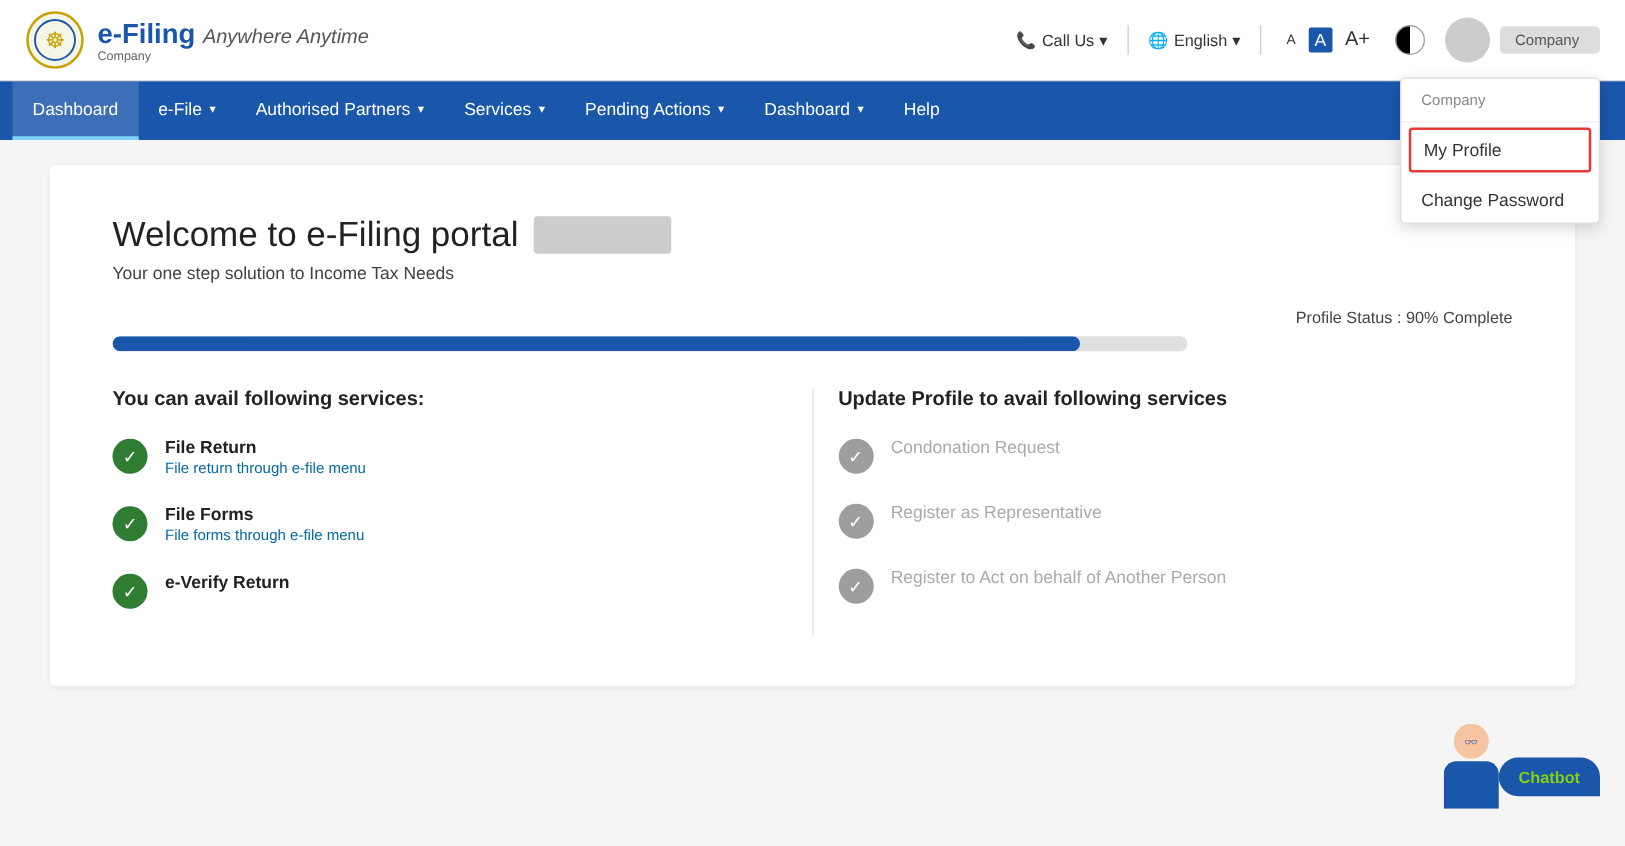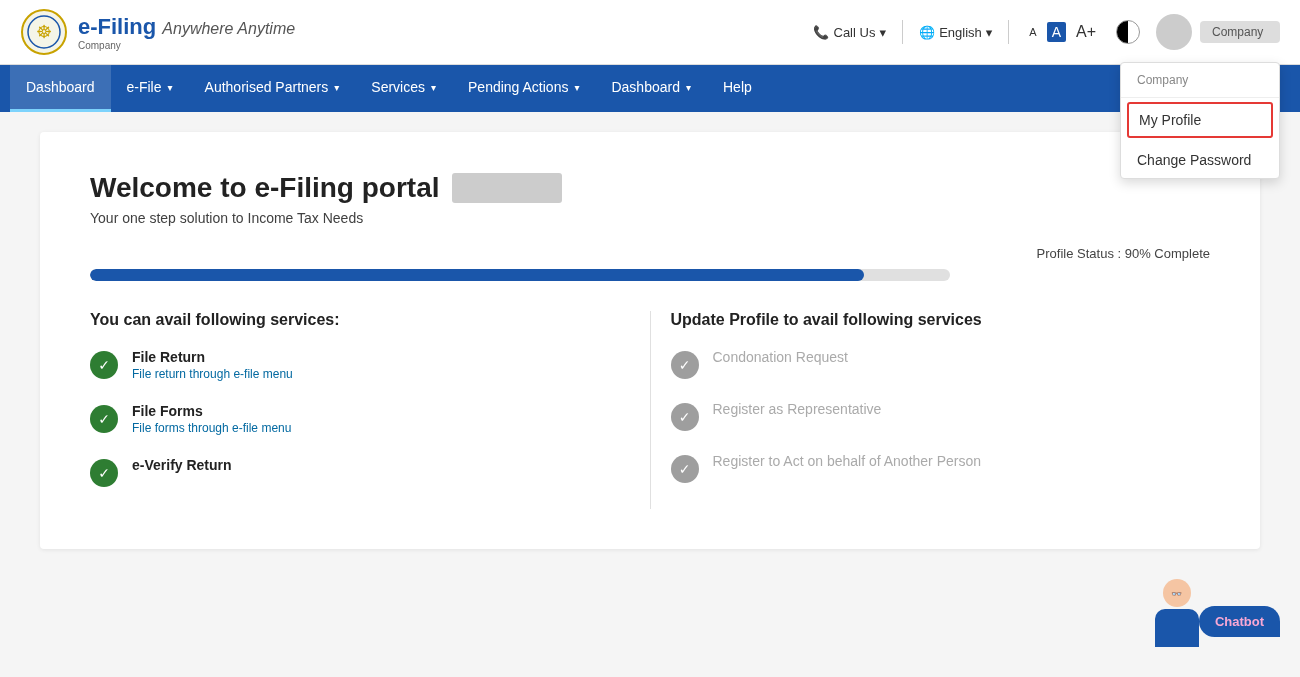--- a/index.html
+++ b/index.html
@@ -179,21 +179,21 @@
       margin: 20px 40px;
       padding: 40px 50px;
       border-radius: 4px;
       box-shadow: 0 1px 4px rgba(0,0,0,0.08);
     }
     .welcome-section {
       margin-bottom: 30px;
     }
     .welcome-title {
       font-size: 28px;
-      font-weight: bold;
+      font-weight: normal;
       color: #222;
       display: flex;
       align-items: center;
       gap: 12px;
       margin-bottom: 6px;
     }
     .welcome-name-blur {
       background: #ccc;
       color: transparent;
       border-radius: 3px;
@@ -299,21 +299,21 @@
       position: fixed;
       bottom: 30px;
       right: 20px;
       display: flex;
       align-items: flex-end;
       gap: 0;
       z-index: 999;
     }
     .chatbot-btn {
       background: #1a56aa;
-      color: #f9a8d4;
+      color: #84cc16;
       padding: 8px 16px;
       border-radius: 20px 20px 0 20px;
       font-size: 13px;
       font-weight: bold;
       cursor: pointer;
       margin-bottom: 10px;
     }
     
     .avatar-head {
       width: 28px;

